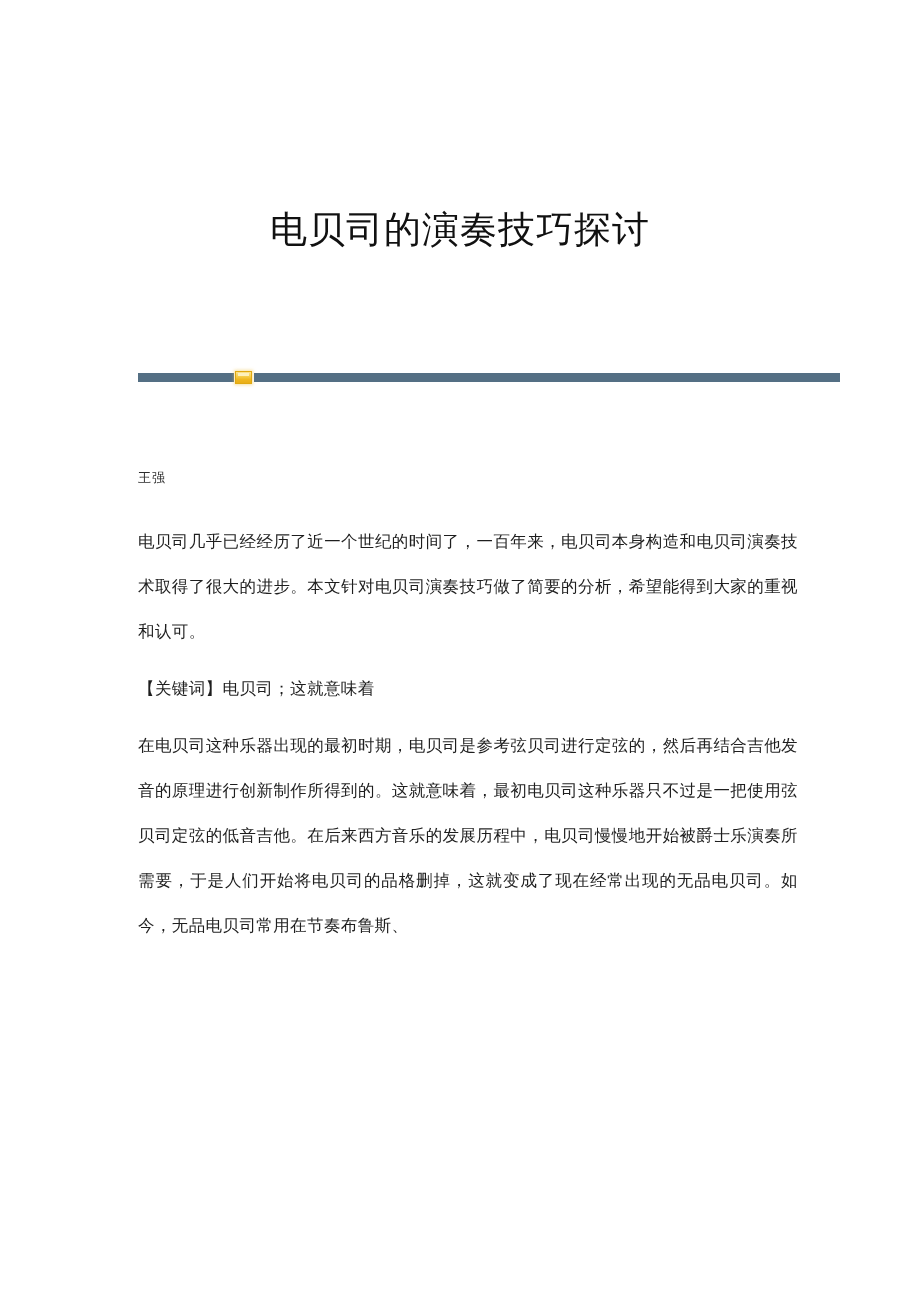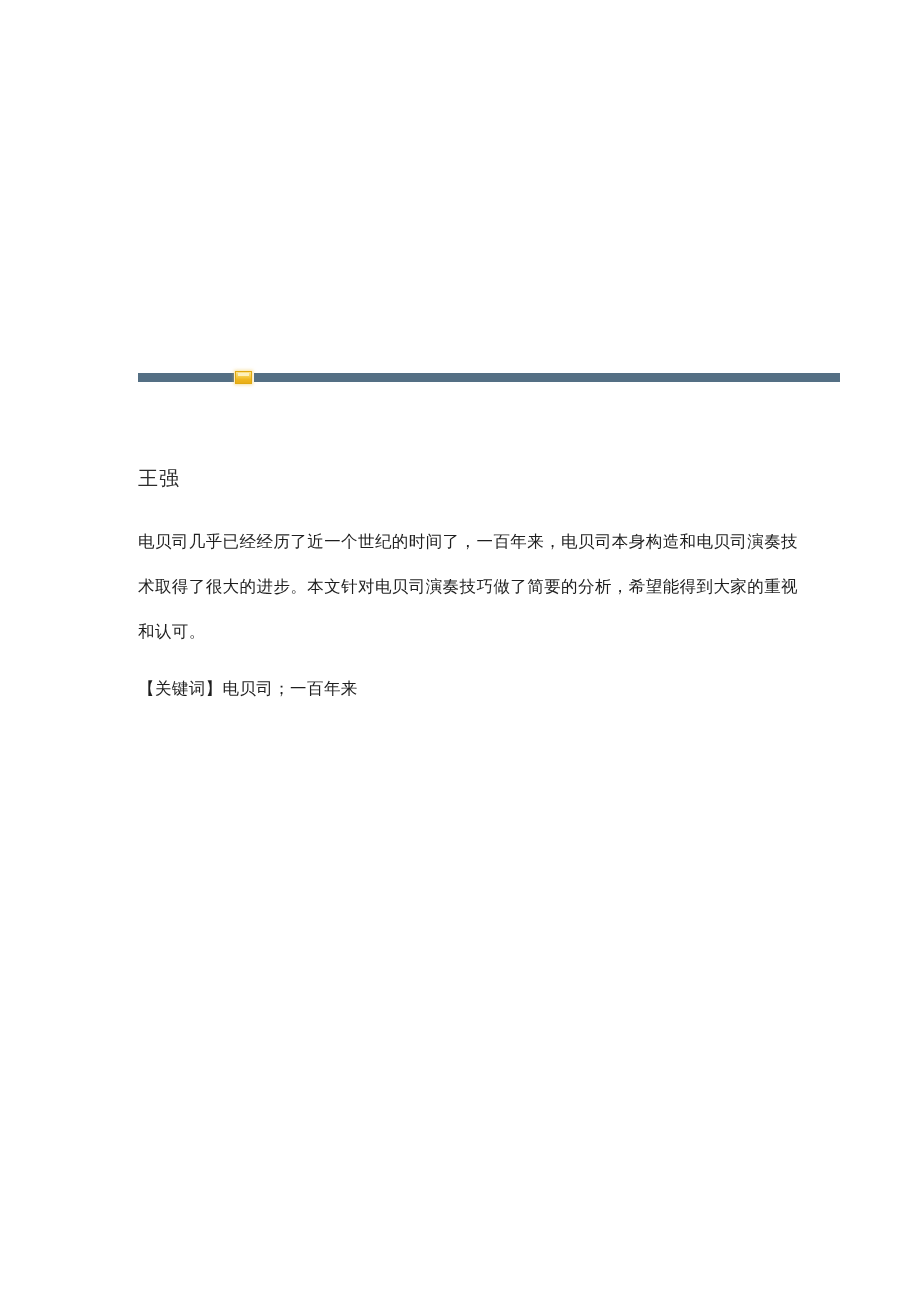--- a/index.html
+++ b/index.html
@@ -85,21 +85,21 @@
 
   
   .body-block {
     position: absolute;
     left: 138px;
     top: 466px;
     width: 660px;
   }
 
   .author {
-    font-size: 20px;
+    font-size: 13px;
     line-height: 24px;
     color: #2c2c2c;
     margin: 0 0 30px 0;
     letter-spacing: 1px;
   }
 
   p.para {
     margin: 0 0 12px 0;
     font-size: 16.5px;
     line-height: 45px;
@@ -116,32 +116,34 @@
 
   p.para:last-child {
     margin-bottom: 0;
   }
 </style>
 </head>
 <body>
 
 <div class="page">
 
+  <div class="doc-title">电贝司的演奏技巧探讨</div>
 
   <div class="divider">
     <div class="bar-left"></div>
     <div class="gem"></div>
     <div class="bar-right"></div>
   </div>
 
   <div class="body-block">
 
     <div class="author">王强</div>
 
     <p class="para">电贝司几乎已经经历了近一个世纪的时间了，一百年来，电贝司本身构造和电贝司演奏技术取得了很大的进步。本文针对电贝司演奏技巧做了简要的分析，希望能得到大家的重视和认可。</p>
 
-    <p class="para keywords">【关键词】电贝司；一百年来</p>
+    <p class="para keywords">【关键词】电贝司；这就意味着</p>
 
 
+    <p class="para">在电贝司这种乐器出现的最初时期，电贝司是参考弦贝司进行定弦的，然后再结合吉他发音的原理进行创新制作所得到的。这就意味着，最初电贝司这种乐器只不过是一把使用弦贝司定弦的低音吉他。在后来西方音乐的发展历程中，电贝司慢慢地开始被爵士乐演奏所需要，于是人们开始将电贝司的品格删掉，这就变成了现在经常出现的无品电贝司。如今，无品电贝司常用在节奏布鲁斯、</p>
 
   </div>
 
 </div>
 
 </body></html>

